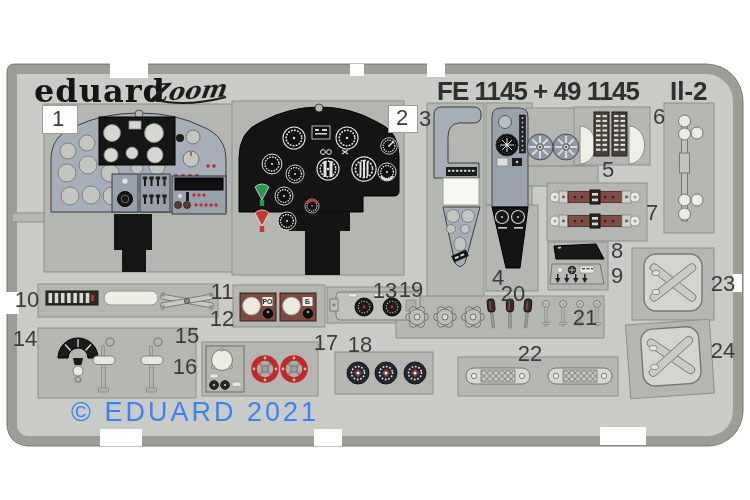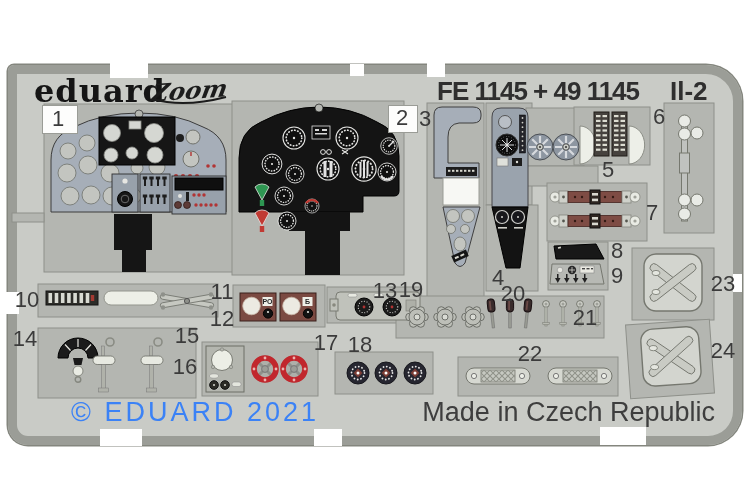--- a/index.html
+++ b/index.html
@@ -608,15 +608,14 @@
   <span class="lbl" style="left:326px;top:343px;">17</span>
   <span class="lbl" style="left:360px;top:345px;">18</span>
   <span class="lbl" style="left:411px;top:290px;">19</span>
   <span class="lbl" style="left:513px;top:294px;">20</span>
   <span class="lbl" style="left:585px;top:318px;">21</span>
   <span class="lbl" style="left:530px;top:354px;">22</span>
   <span class="lbl" style="left:723px;top:284px;">23</span>
   <span class="lbl" style="left:723px;top:351px;">24</span>
 
   <span class="ftr copy">© EDUARD 2021</span>
-  <span class="ftr madein">Made in Czech Republic</span>
 
 </div>
 
 </body></html>

